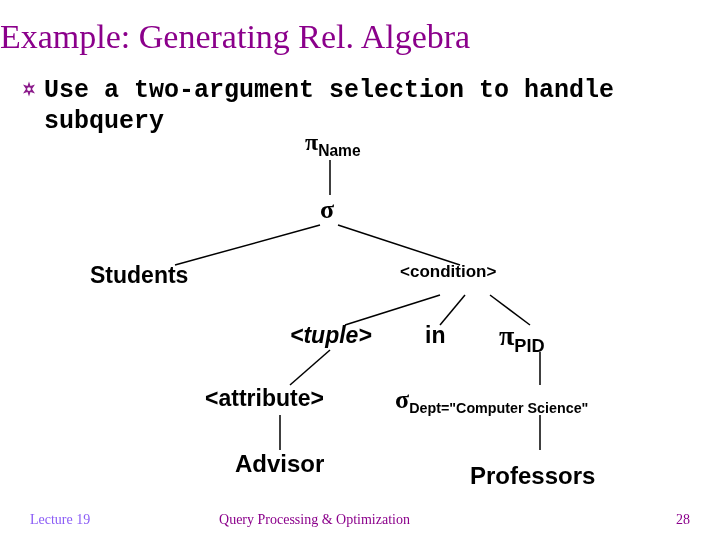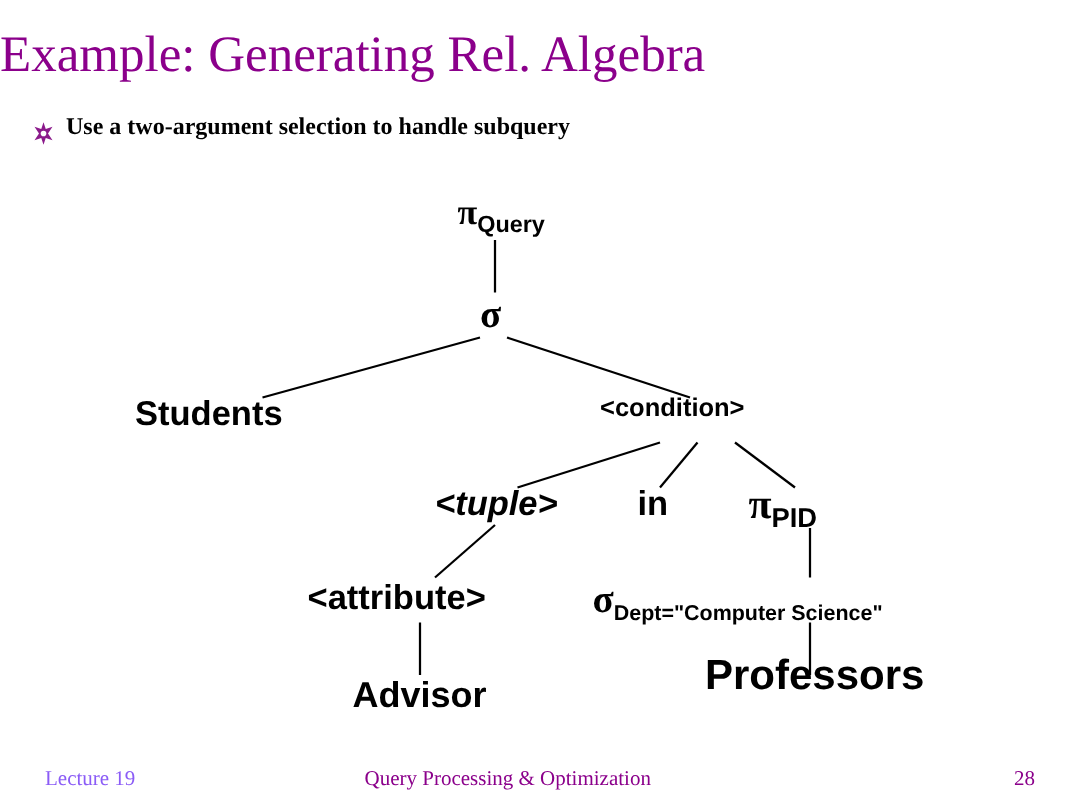--- a/index.html
+++ b/index.html
@@ -29,22 +29,22 @@
     top: 80px;
     width: 18px;
     height: 18px;
     fill: #8B1A8B;
   }
   .bullet-text {
     position: absolute;
     left: 44px;
     top: 75px;
     width: 640px;
-    font-family: Liberation Serif, serif;
-    font-size: 16px;
+    font-family: Liberation Mono, monospace;
+    font-size: 25px;
     color: #000;
     font-weight: bold;
     line-height: 1.25;
   }
   .footer-left {
     position: absolute;
     left: 30px;
     bottom: 12px;
     font-family: 'Comic Sans MS', Georgia, serif;
     font-size: 14px;
@@ -52,21 +52,20 @@
   }
   .footer-center {
     position: absolute;
     left: 0;
     bottom: 12px;
     width: 629px;
     text-align: center;
     font-family: 'Comic Sans MS', Georgia, serif;
     font-size: 14px;
     color: #8B008B;
-    padding-left: 24px;
   }
   .footer-right {
     position: absolute;
     right: 30px;
     bottom: 12px;
     font-family: 'Comic Sans MS', Georgia, serif;
     font-size: 14px;
     color: #8B008B;
   }
   .node {
@@ -115,21 +114,21 @@
   <line x1="330" y1="350" x2="290" y2="385"></line>
 
   <line x1="540" y1="352" x2="540" y2="385"></line>
 
   <line x1="280" y1="415" x2="280" y2="450"></line>
 
   <line x1="540" y1="415" x2="540" y2="450"></line>
 </svg>
 
 <div class="node" style="left:305px; top:128px; font-size:24px;">
-  <span style="font-family:'Times New Roman',serif;">π</span><span class="sub">Query</span>
+  <span style="font-family:'Times New Roman',serif;">π</span><span class="sub">Name</span>
 </div>
 
 <div class="node" style="left:320px; top:195px; font-size:26px; font-family:'Times New Roman',serif;">σ</div>
 
 <div class="node" style="left:90px; top:262px; font-size:23px;">Students</div>
 
 <div class="node" style="left:400px; top:262px; font-size:17px;">&lt;condition&gt;</div>
 
 <div class="node" style="left:290px; top:322px; font-size:23px;font-style:italic;">&lt;tuple&gt;</div>
 
@@ -140,17 +139,17 @@
 </div>
 
 <div class="node" style="left:205px; top:385px; font-size:23px;">&lt;attribute&gt;</div>
 
 <div class="node" style="left:395px; top:385px; font-size:22px;">
   <span style="font-family:'Times New Roman',serif; font-size:26px;">σ</span><span class="sub">Dept="Computer Science"</span>
 </div>
 
 <div class="node" style="left:235px; top:450px; font-size:24px;">Advisor</div>
 
-<div class="node" style="left:470px; top:434px; font-size:28px;">Professors</div>
+<div class="node" style="left:470px; top:462px; font-size:24px;">Professors</div>
 
 <div class="footer-left">Lecture 19</div>
 <div class="footer-center">Query Processing &amp; Optimization</div>
 <div class="footer-right">28</div>
 
 </body></html>

